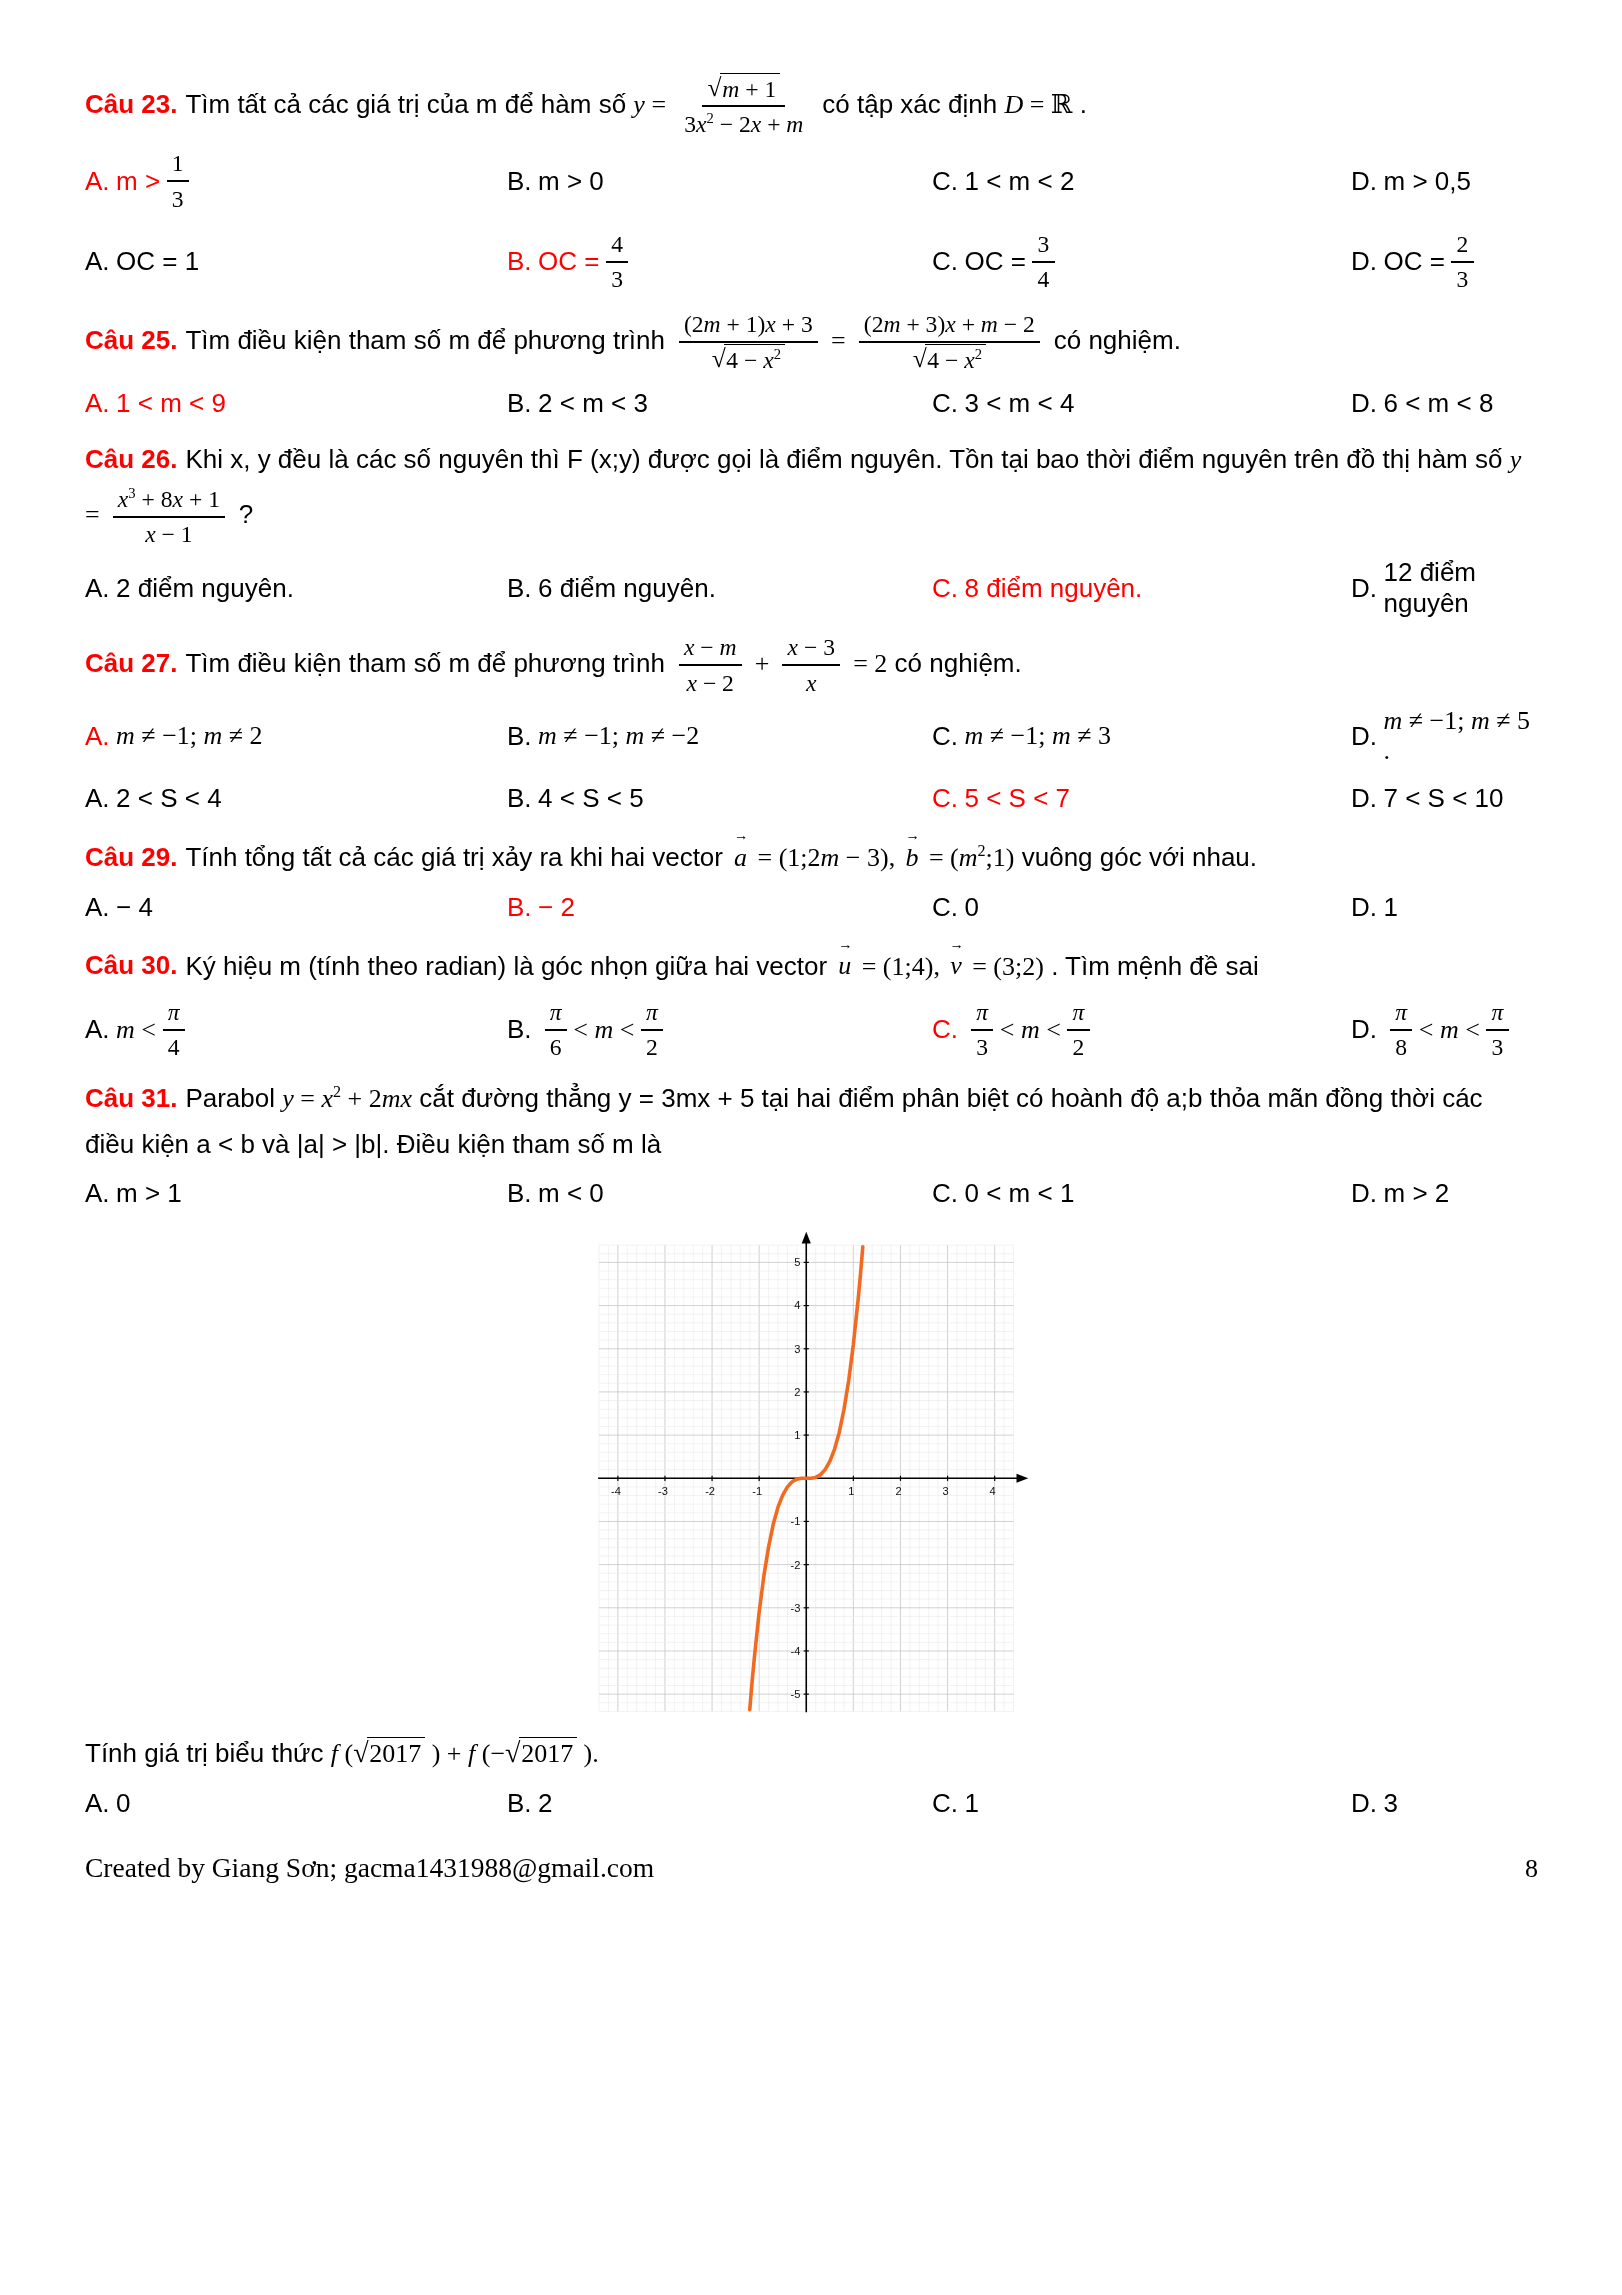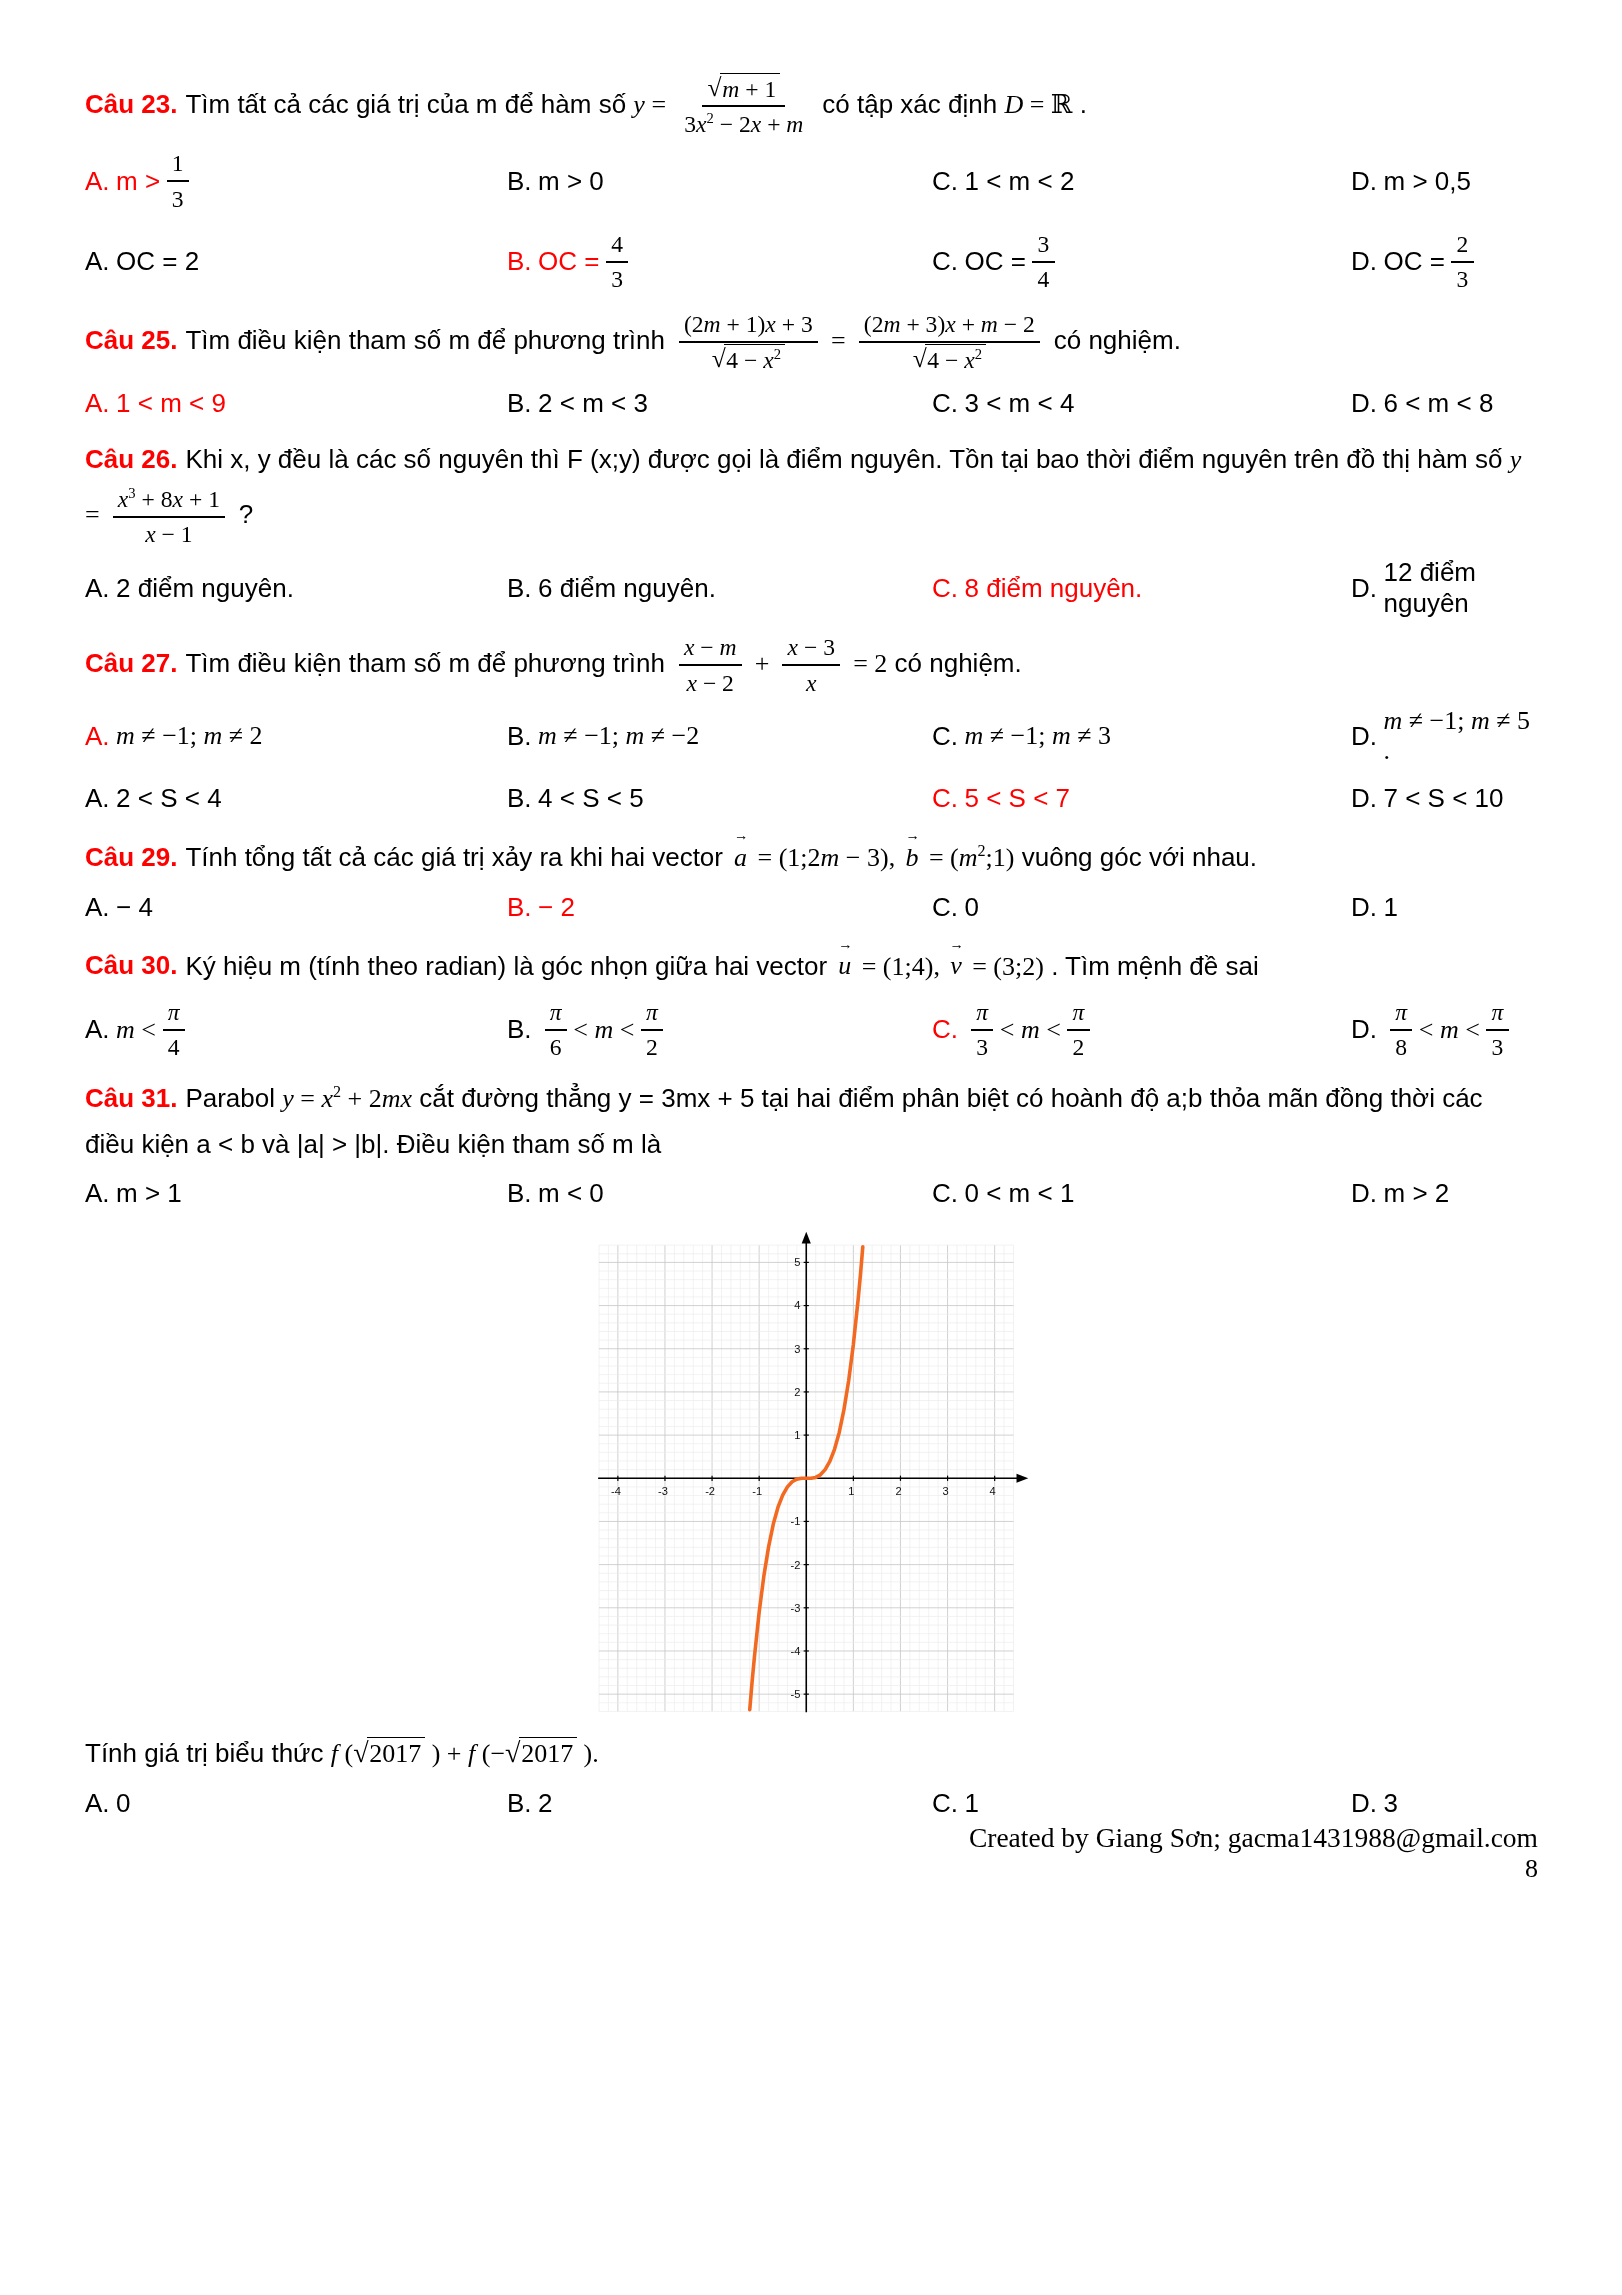--- a/index.html
+++ b/index.html
@@ -49,21 +49,21 @@
   .vec i { font-style:italic; }
   .vec > .arrow {
     position:absolute; top:-0.62em; left:55%; transform:translateX(-50%);
     font-size:0.55em; font-style:normal;
   }
   .graph-wrap { display:flex; justify-content:center; margin:9.2px 0 3.9px 0; }
   .ticklabel { font-size:17px; font-family:"Liberation Sans","DejaVu Sans",sans-serif; fill:#111; }
   .footer {
     position:absolute; left:85px; right:85px; bottom:34px;
     display:flex; justify-content:space-between; align-items:flex-end;
-    font-family:"Liberation Serif","DejaVu Serif",serif; font-size:27.5px;flex-direction:column;
+    font-family:"Liberation Serif","DejaVu Serif",serif; font-size:27.5px;
   }
   .pagenum { font-size:26px; }
 </style>
 </head>
 <body>
 
 <div class="page">
   <main>
       <section class="question">
         <p class="stem"><span class="qlabel">Câu 23.</span><span class="txt">Tìm tất cả các giá trị của m để hàm số </span><span class="math"><i>y</i><span> = </span></span><span class="frac">
@@ -102,21 +102,21 @@
               <span class="txt">m &gt; 0,5</span>
             </span>
           </div>
         </div>
       </section>
       <section class="question">
         <div class="opts">
           <div class="opt">
             <span class="letter">A.</span>
             <span class="ocontent">
-              <span class="txt">OC = 2</span>
+              <span class="txt">OC = 1</span>
             </span>
           </div>
           <div class="opt">
             <span class="letter red">B.</span>
             <span class="ocontent">
               <span class="txt red">OC = </span>
               <span class="frac">
                 <span class="num"><span class="math"><span>4</span></span></span>
                 <span class="den"><span class="math"><span>3</span></span></span>
               </span>

